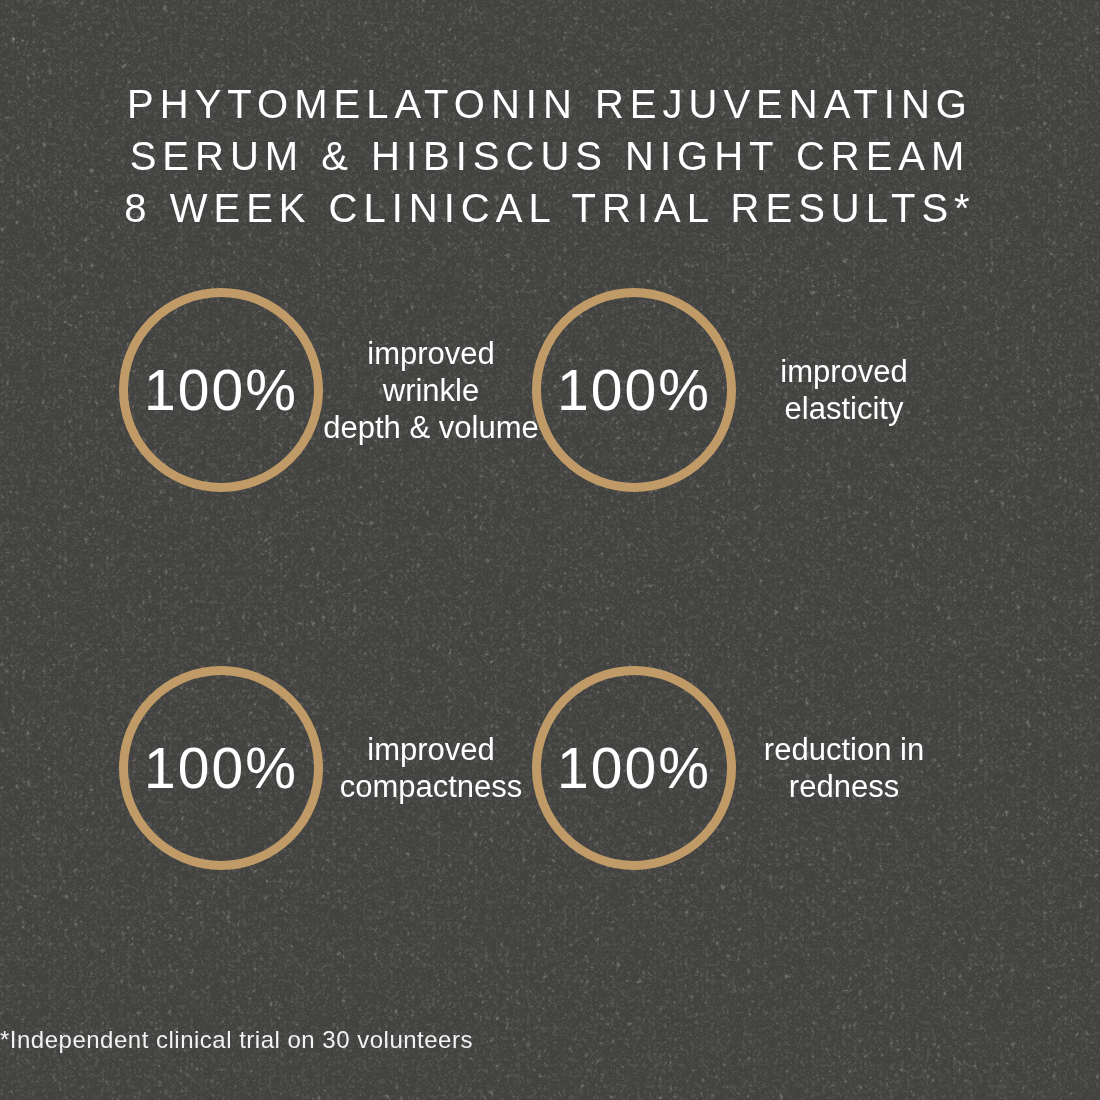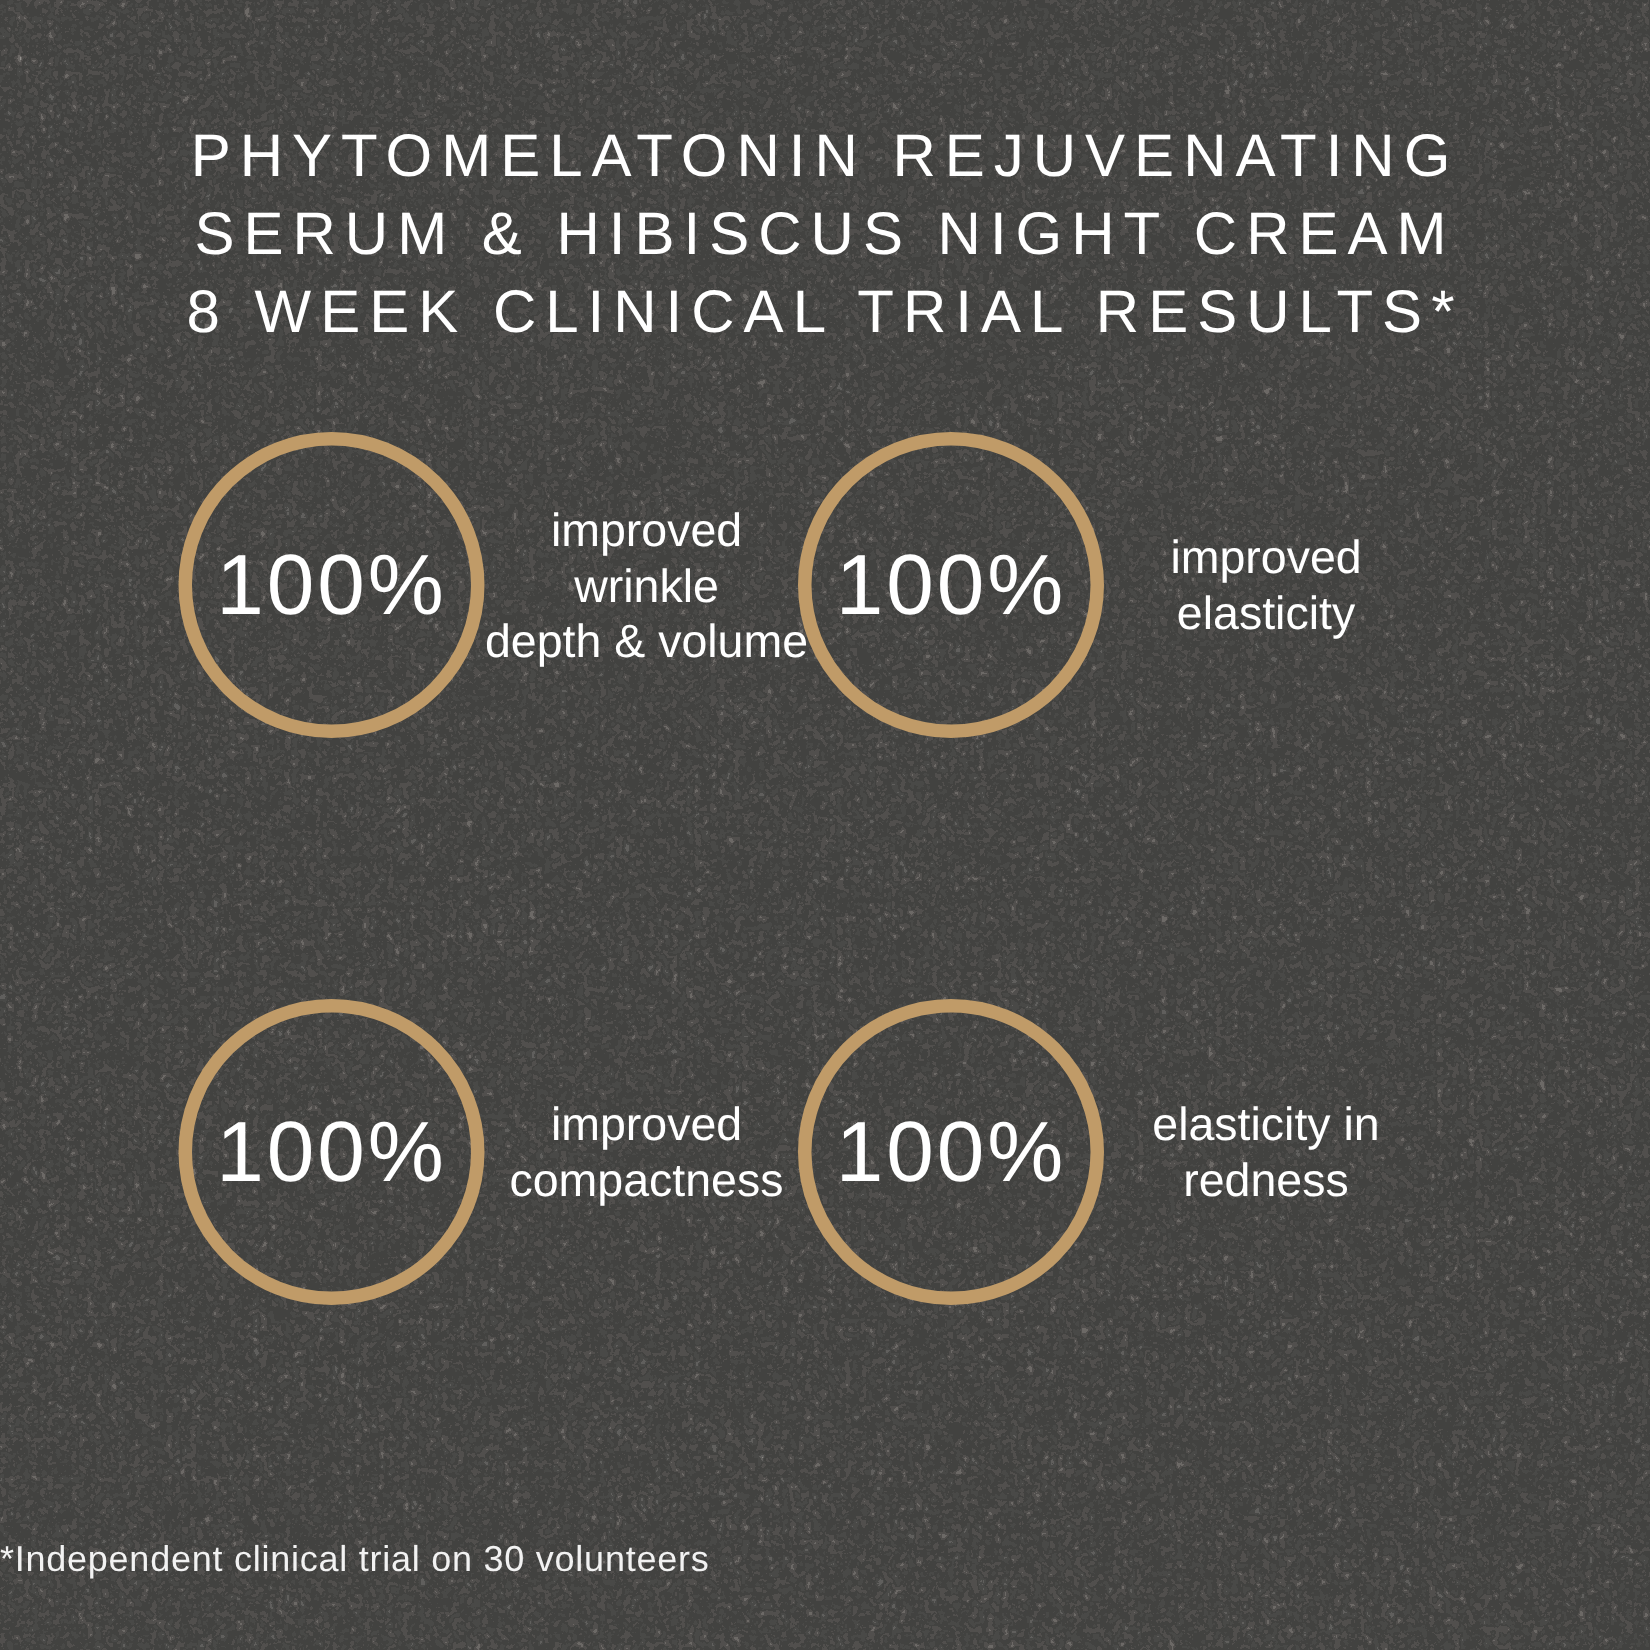--- a/index.html
+++ b/index.html
@@ -139,19 +139,19 @@
       <div class="ring">
         <span class="stat-value">100%</span>
       </div>
       <div class="stat-label">improved compactness</div>
     </div>
 
     <div class="stat stat-3">
       <div class="ring">
         <span class="stat-value">100%</span>
       </div>
-      <div class="stat-label">elasticity in redness</div>
+      <div class="stat-label">reduction in redness</div>
     </div>
 
     <footer class="footnote">*Independent clinical trial on 30 volunteers</footer>
 
   </div>
 </div>
 
 </body></html>

